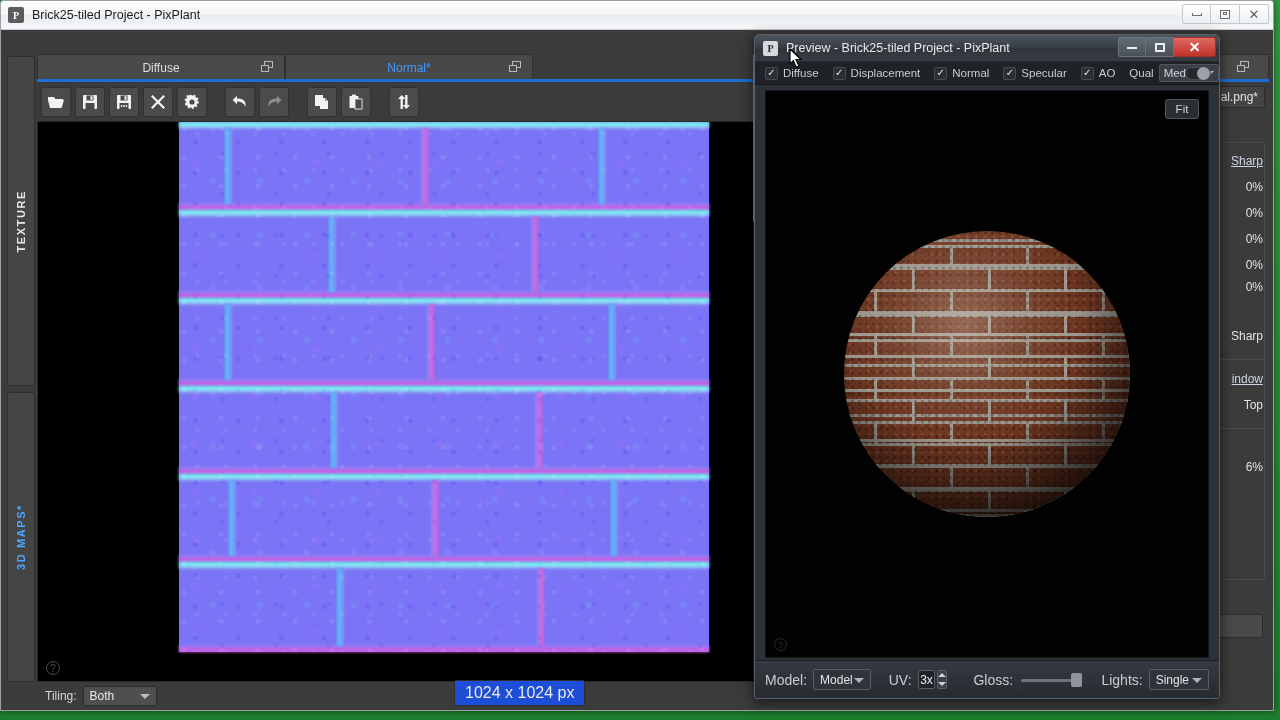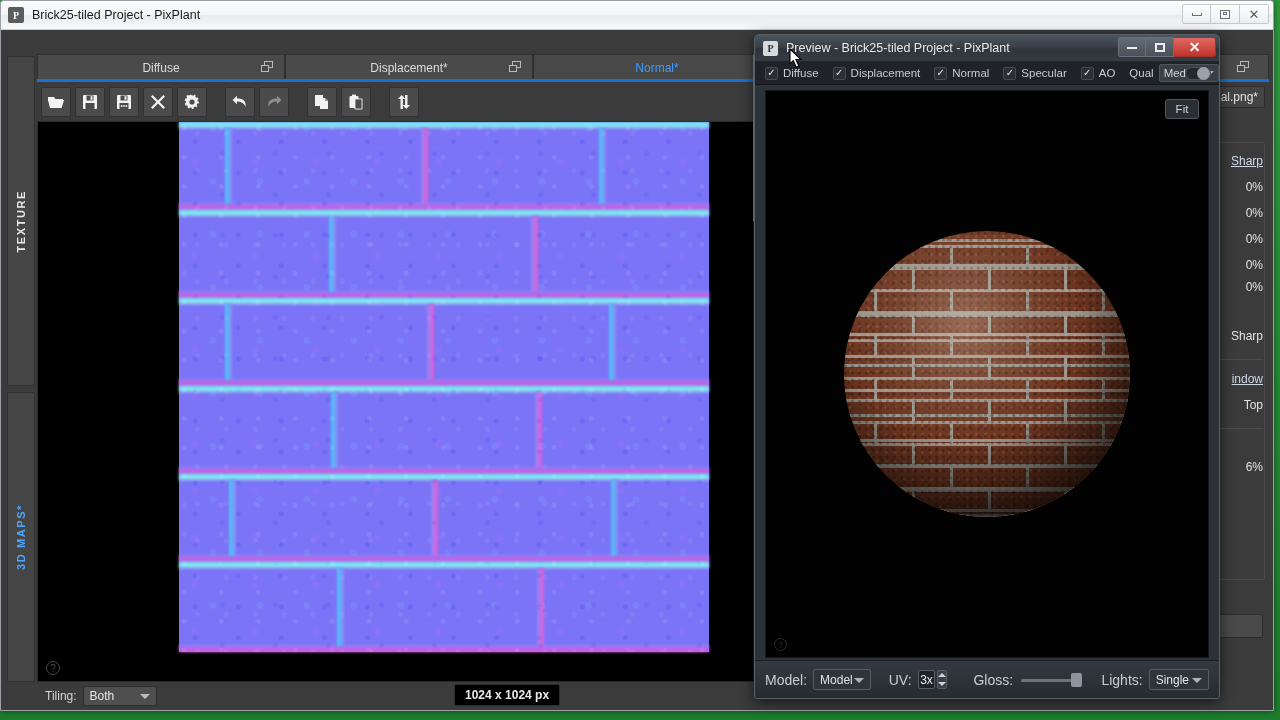--- a/index.html
+++ b/index.html
@@ -188,22 +188,22 @@
     font-size: 12px; color: #e8e8e8; position: relative;
   }
   .combo .arrow {
     position: absolute; right: 6px; top: 50%; margin-top: -2px;
     width: 0; height: 0; border-left: 5px solid transparent; border-right: 5px solid transparent;
     border-top: 5px solid #bdbdbd;
   }
   #tiling-combo { width: 74px; margin-left: 6px; }
   #size-badge {
     position: absolute; left: 417px; bottom: 4px;
-    background: #000000; border: 1px solid #2d2d2d; border-radius: 2px;
-    padding: 3px 10px; font-size: 12px; color: #eaeaea; font-weight: bold;
+    background: #1d4ed8; border: 1px solid #2d2d2d; border-radius: 2px;
+    padding: 3px 10px; font-size: 16px; color: #eaeaea;
   }
 
   
   #right-panel {
     position: absolute; right: 0; top: 2px; width: 62px; bottom: 0;
     background: #3b3b3b;
   }
   #rp-tab {
     position: absolute; left: 0; right: 4px; top: 0; height: 26px;
     background: #4a4a4a; border: 1px solid #2f2f2f; border-bottom: none;
@@ -446,27 +446,20 @@
       <div class="rail-panel" id="rail-3dmaps">
         <span class="rail-label">3D MAPS*</span>
       </div>
     </div>
 
     <div id="center">
 
       <div id="tabstrip">
         <div class="tab">
           <span>Diffuse</span>
-          <span class="popout">
-              <span class="sq1"></span>
-              <span class="sq2"></span>
-            </span>
-        </div>
-        <div class="tab">
-          <span>Displacement*</span>
           <span class="popout">
               <span class="sq1"></span>
               <span class="sq2"></span>
             </span>
         </div>
         <div class="tab active">
           <span>Normal*</span>
           <span class="popout">
               <span class="sq1"></span>
               <span class="sq2"></span>

